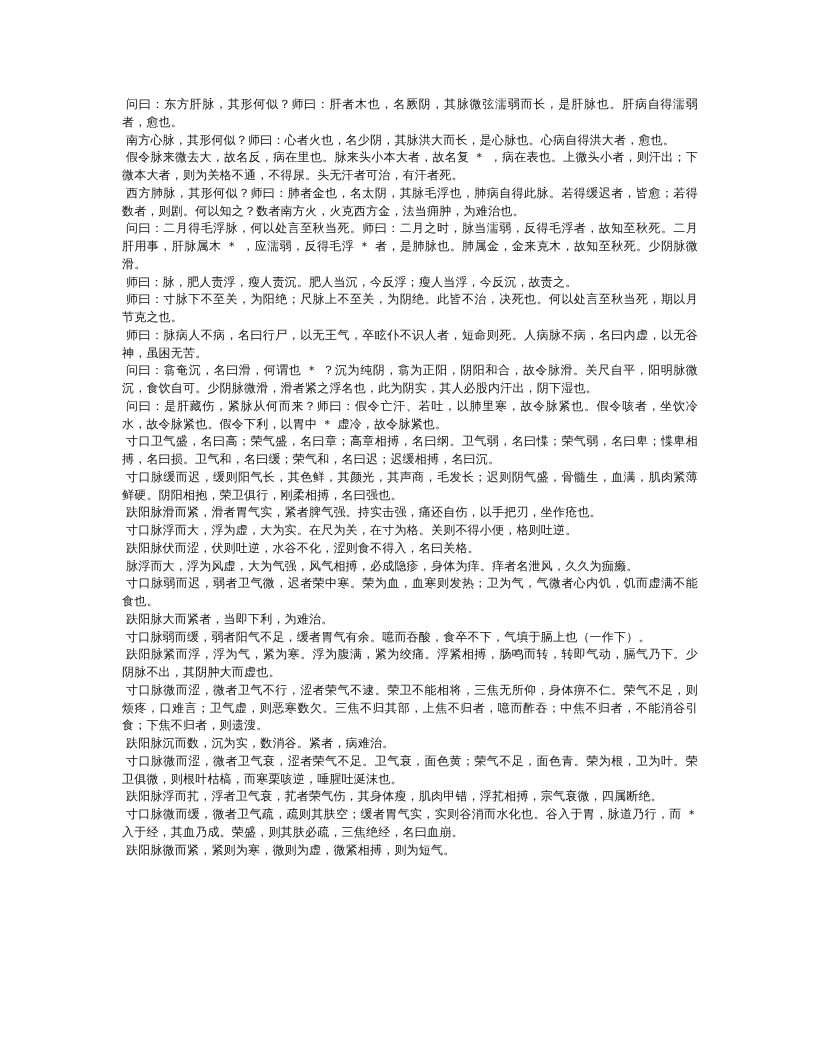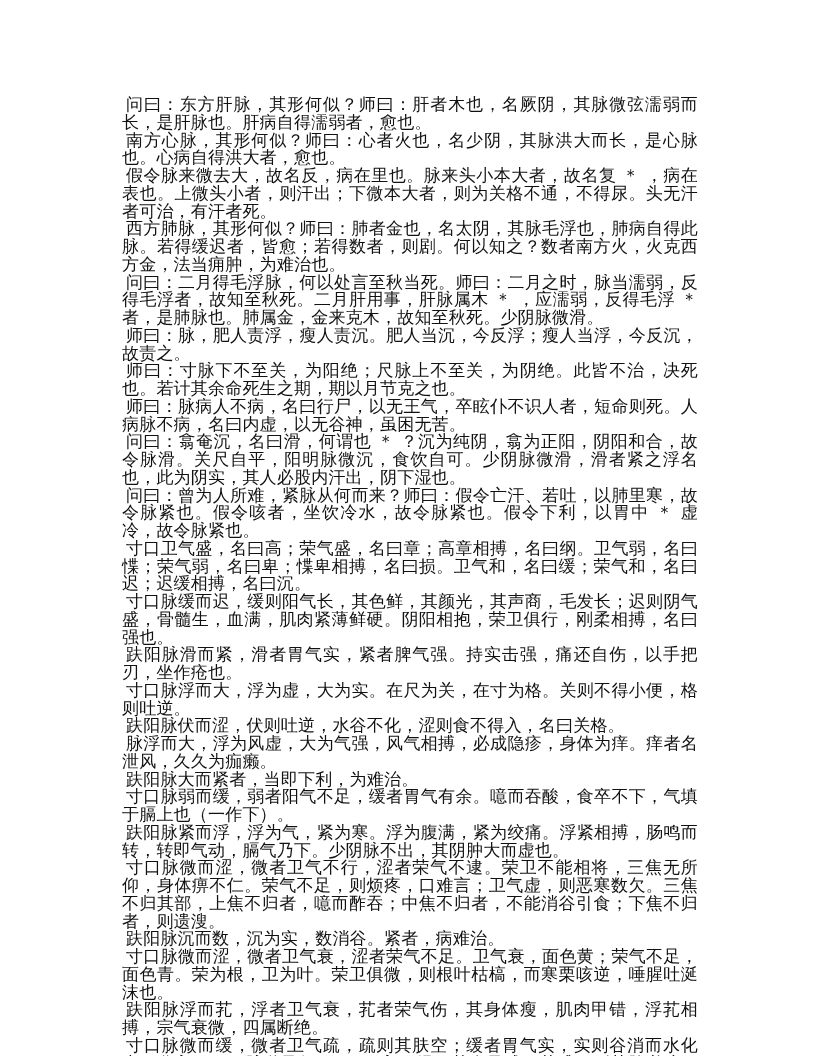--- a/index.html
+++ b/index.html
@@ -17,48 +17,49 @@
     }
     .page {
       position: absolute;
       left: 122px;
       top: 96px;
       width: 576px;
     }
     .para {
       margin: 0;
       padding: 0;
-      font-size: 17px;
+      font-size: 12px;
       line-height: 17.75px;
       letter-spacing: 0.2px;
       text-align: justify;
       text-indent: 4px;
       word-break: break-all;
     }
   </style>
 </head>
 <body>
 
 <div class="page">
   <p class="para">问曰：东方肝脉，其形何似？师曰：肝者木也，名厥阴，其脉微弦濡弱而长，是肝脉也。肝病自得濡弱者，愈也。</p>
   <p class="para">南方心脉，其形何似？师曰：心者火也，名少阴，其脉洪大而长，是心脉也。心病自得洪大者，愈也。</p>
   <p class="para">假令脉来微去大，故名反，病在里也。脉来头小本大者，故名复 ＊ ，病在表也。上微头小者，则汗出；下微本大者，则为关格不通，不得尿。头无汗者可治，有汗者死。</p>
   <p class="para">西方肺脉，其形何似？师曰：肺者金也，名太阴，其脉毛浮也，肺病自得此脉。若得缓迟者，皆愈；若得数者，则剧。何以知之？数者南方火，火克西方金，法当痈肿，为难治也。</p>
   <p class="para">问曰：二月得毛浮脉，何以处言至秋当死。师曰：二月之时，脉当濡弱，反得毛浮者，故知至秋死。二月肝用事，肝脉属木 ＊ ，应濡弱，反得毛浮 ＊ 者，是肺脉也。肺属金，金来克木，故知至秋死。少阴脉微滑。</p>
   <p class="para">师曰：脉，肥人责浮，瘦人责沉。肥人当沉，今反浮；瘦人当浮，今反沉，故责之。</p>
-  <p class="para">师曰：寸脉下不至关，为阳绝；尺脉上不至关，为阴绝。此皆不治，决死也。若计其余命死生之期，期以月节克之也。</p>
+  <p class="para">师曰：寸脉下不至关，为阳绝；尺脉上不至关，为阴绝。此皆不治，决死也。何以处言至秋当死，期以月节克之也。</p>
   <p class="para">师曰：脉病人不病，名曰行尸，以无王气，卒眩仆不识人者，短命则死。人病脉不病，名曰内虚，以无谷神，虽困无苦。</p>
   <p class="para">问曰：翕奄沉，名曰滑，何谓也 ＊ ？沉为纯阴，翕为正阳，阴阳和合，故令脉滑。关尺自平，阳明脉微沉，食饮自可。少阴脉微滑，滑者紧之浮名也，此为阴实，其人必股内汗出，阴下湿也。</p>
-  <p class="para">问曰：曾为人所难，紧脉从何而来？师曰：假令亡汗、若吐，以肺里寒，故令脉紧也。假令咳者，坐饮冷水，故令脉紧也。假令下利，以胃中 ＊ 虚冷，故令脉紧也。</p>
+  <p class="para">问曰：是肝藏伤，紧脉从何而来？师曰：假令亡汗、若吐，以肺里寒，故令脉紧也。假令咳者，坐饮冷水，故令脉紧也。假令下利，以胃中 ＊ 虚冷，故令脉紧也。</p>
   <p class="para">寸口卫气盛，名曰高；荣气盛，名曰章；高章相搏，名曰纲。卫气弱，名曰惵；荣气弱，名曰卑；惵卑相搏，名曰损。卫气和，名曰缓；荣气和，名曰迟；迟缓相搏，名曰沉。</p>
   <p class="para">寸口脉缓而迟，缓则阳气长，其色鲜，其颜光，其声商，毛发长；迟则阴气盛，骨髓生，血满，肌肉紧薄鲜硬。阴阳相抱，荣卫俱行，刚柔相搏，名曰强也。</p>
   <p class="para">趺阳脉滑而紧，滑者胃气实，紧者脾气强。持实击强，痛还自伤，以手把刃，坐作疮也。</p>
   <p class="para">寸口脉浮而大，浮为虚，大为实。在尺为关，在寸为格。关则不得小便，格则吐逆。</p>
   <p class="para">趺阳脉伏而涩，伏则吐逆，水谷不化，涩则食不得入，名曰关格。</p>
   <p class="para">脉浮而大，浮为风虚，大为气强，风气相搏，必成隐疹，身体为痒。痒者名泄风，久久为痂癞。</p>
+  <p class="para">寸口脉弱而迟，弱者卫气微，迟者荣中寒。荣为血，血寒则发热；卫为气，气微者心内饥，饥而虚满不能食也。</p>
   <p class="para">趺阳脉大而紧者，当即下利，为难治。</p>
   <p class="para">寸口脉弱而缓，弱者阳气不足，缓者胃气有余。噫而吞酸，食卒不下，气填于膈上也（一作下）。</p>
   <p class="para">趺阳脉紧而浮，浮为气，紧为寒。浮为腹满，紧为绞痛。浮紧相搏，肠鸣而转，转即气动，膈气乃下。少阴脉不出，其阴肿大而虚也。</p>
   <p class="para">寸口脉微而涩，微者卫气不行，涩者荣气不逮。荣卫不能相将，三焦无所仰，身体痹不仁。荣气不足，则烦疼，口难言；卫气虚，则恶寒数欠。三焦不归其部，上焦不归者，噫而酢吞；中焦不归者，不能消谷引食；下焦不归者，则遗溲。</p>
   <p class="para">趺阳脉沉而数，沉为实，数消谷。紧者，病难治。</p>
   <p class="para">寸口脉微而涩，微者卫气衰，涩者荣气不足。卫气衰，面色黄；荣气不足，面色青。荣为根，卫为叶。荣卫俱微，则根叶枯槁，而寒栗咳逆，唾腥吐涎沫也。</p>
   <p class="para">趺阳脉浮而芤，浮者卫气衰，芤者荣气伤，其身体瘦，肌肉甲错，浮芤相搏，宗气衰微，四属断绝。</p>
   <p class="para">寸口脉微而缓，微者卫气疏，疏则其肤空；缓者胃气实，实则谷消而水化也。谷入于胃，脉道乃行，而 ＊ 入于经，其血乃成。荣盛，则其肤必疏，三焦绝经，名曰血崩。</p>
   <p class="para">趺阳脉微而紧，紧则为寒，微则为虚，微紧相搏，则为短气。</p>
 </div>

